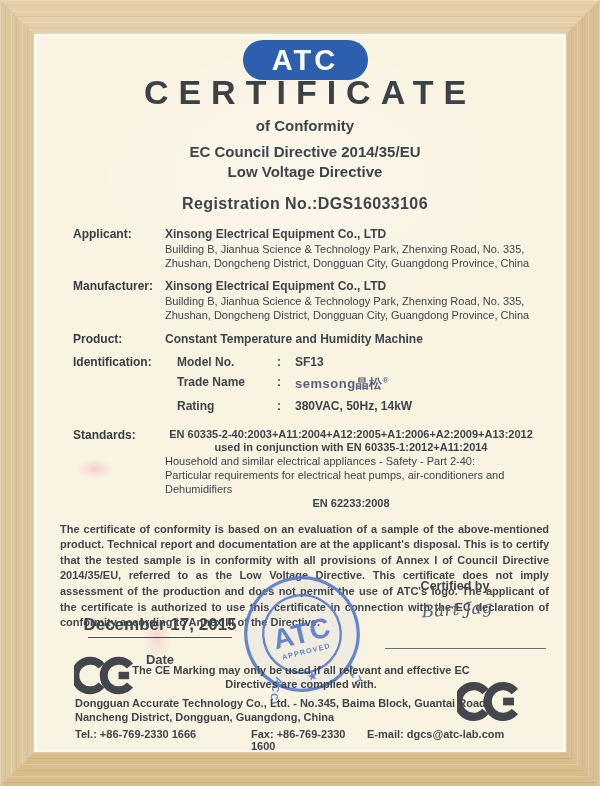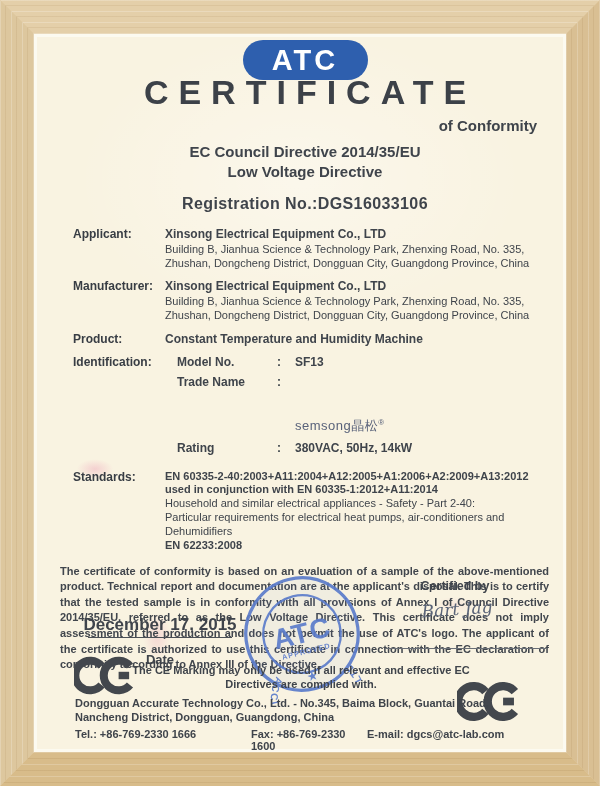--- a/index.html
+++ b/index.html
@@ -35,39 +35,39 @@
   }
   .center{text-align:center;}
   
   .atc-pill{
     width:125px;height:40px;margin:0 auto;border-radius:21px;
     background:#2e5fae;color:#fff;font-weight:bold;font-size:29px;letter-spacing:3px;
     display:flex;align-items:center;justify-content:center;line-height:1;
   }
   .cert-title{margin-top:-7px;font-size:34px;font-weight:bold;letter-spacing:10px;
     color:#3c4148;text-indent:10px;}
-  .subtitle{margin-top:5px;font-size:15px;font-weight:bold;text-align:right;}
+  .subtitle{margin-top:5px;font-size:15px;font-weight:bold;}
   .directive{font-size:15px;font-weight:bold;line-height:1.3;}
   .directive1{margin-top:8px;}
   .registration{margin-top:14px;margin-bottom:14px;font-size:16px;font-weight:bold;letter-spacing:.4px;}
   
   .row{display:flex;margin-top:9px;}
   .row-label{flex:0 0 92px;font-size:12px;font-weight:bold;color:#383d44;}
   .row-value{flex:1;}
   .name-line{font-size:12px;font-weight:bold;}
   .addr{font-size:11px;line-height:1.24;margin-top:2px;}
   .product-value{font-size:12px;font-weight:bold;}
   .ident-sub{display:flex;margin-bottom:6px;}
   .ident-name{flex:0 0 100px;font-size:12px;font-weight:bold;padding-left:12px;}
   .ident-colon{flex:0 0 18px;font-size:12px;font-weight:bold;}
   .ident-value{font-size:12px;font-weight:bold;}
-  .tradename{font-size:13px;font-weight:normal;color:#59627a;letter-spacing:.5px;margin-top:42px;}
+  .tradename{font-size:13px;font-weight:bold;color:#59627a;letter-spacing:.5px;}
   .tradename sup{font-size:8px;}
   .std-line{font-size:11px;line-height:1.26;}
-  .std-bold{font-weight:bold;}
+  .std-bold{font-weight:bold;text-align:center;}
   
   .body-par{
     margin:11px -12px 0 -13px;font-size:11px;font-weight:bold;line-height:1.42;
     text-align:justify;color:#41464d;
   }
   
   .bottom{position:absolute;left:0;right:0;bottom:6px;height:172px;}
   .stamp{position:absolute;left:204px;top:2px;width:122px;height:122px;
     transform:rotate(-14deg);opacity:.92;}
   .certified-by{position:absolute;left:338px;top:8px;width:160px;text-align:center;

